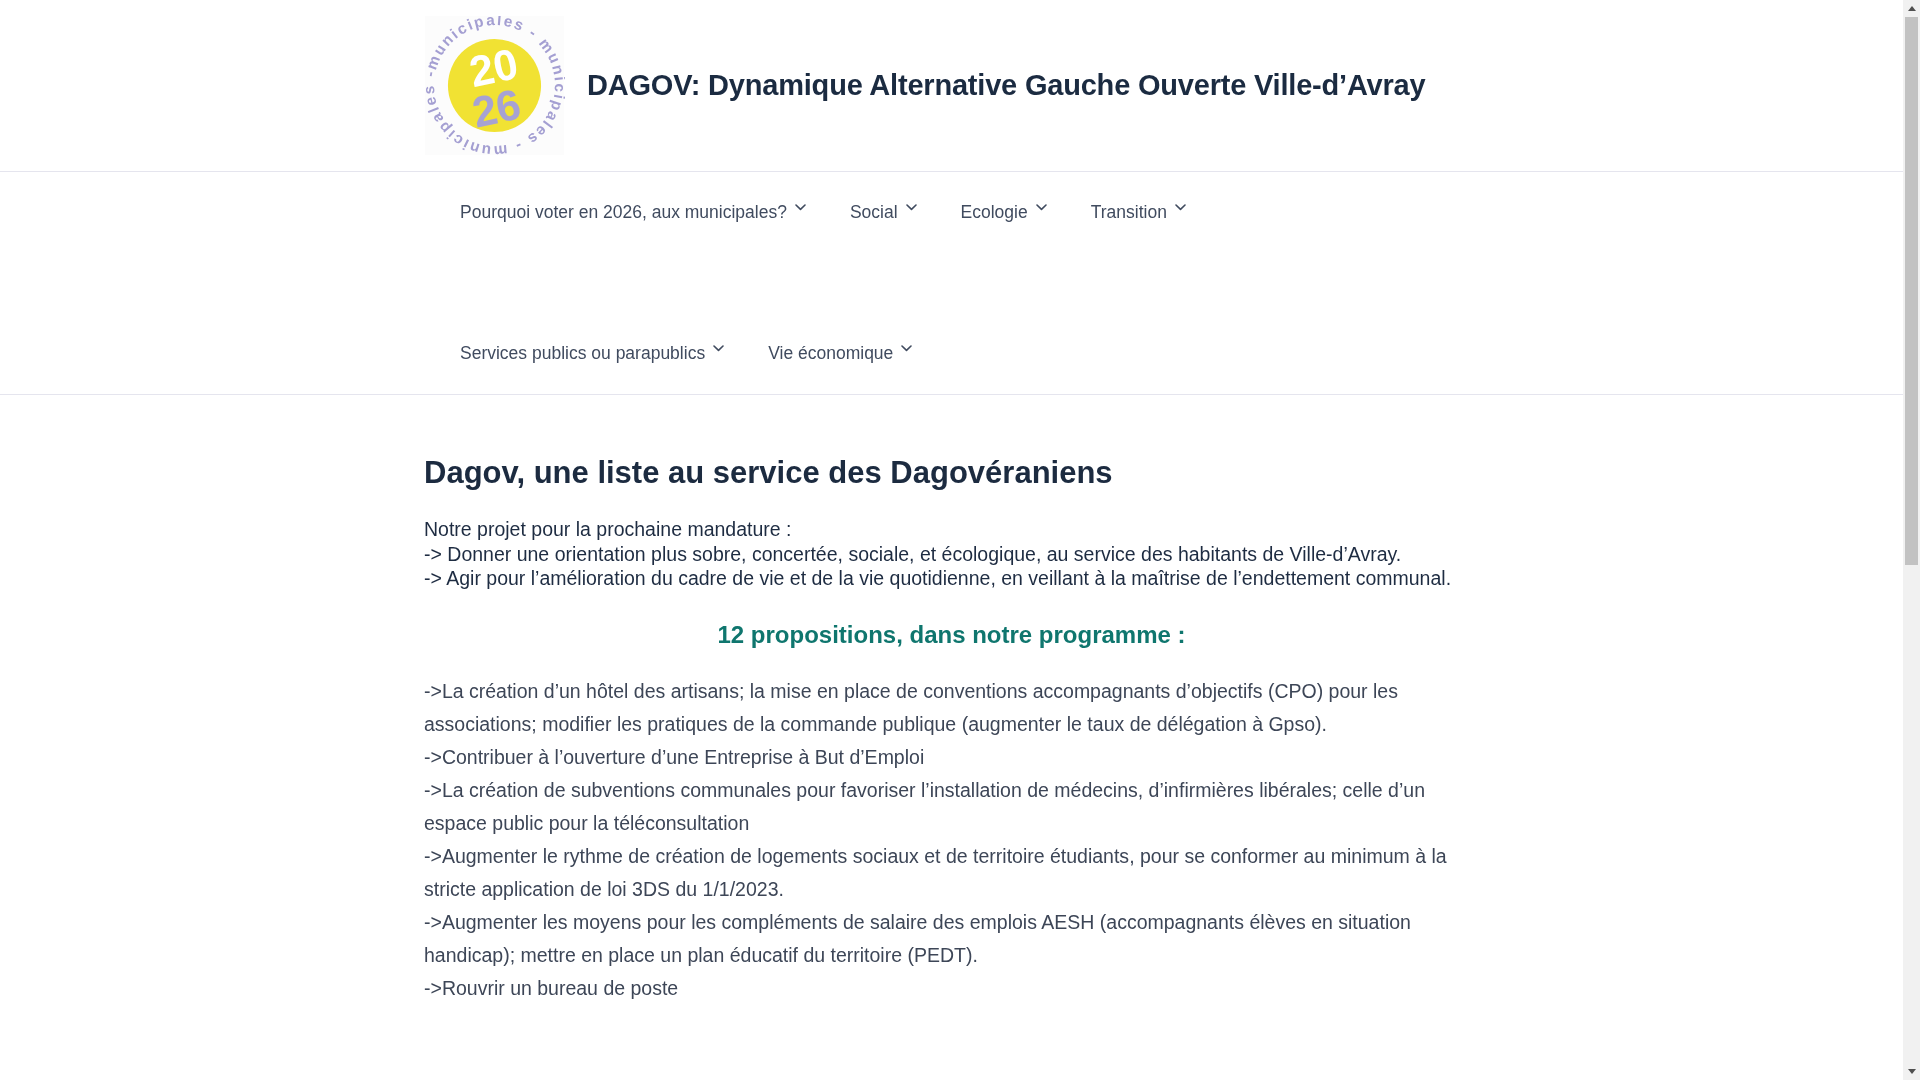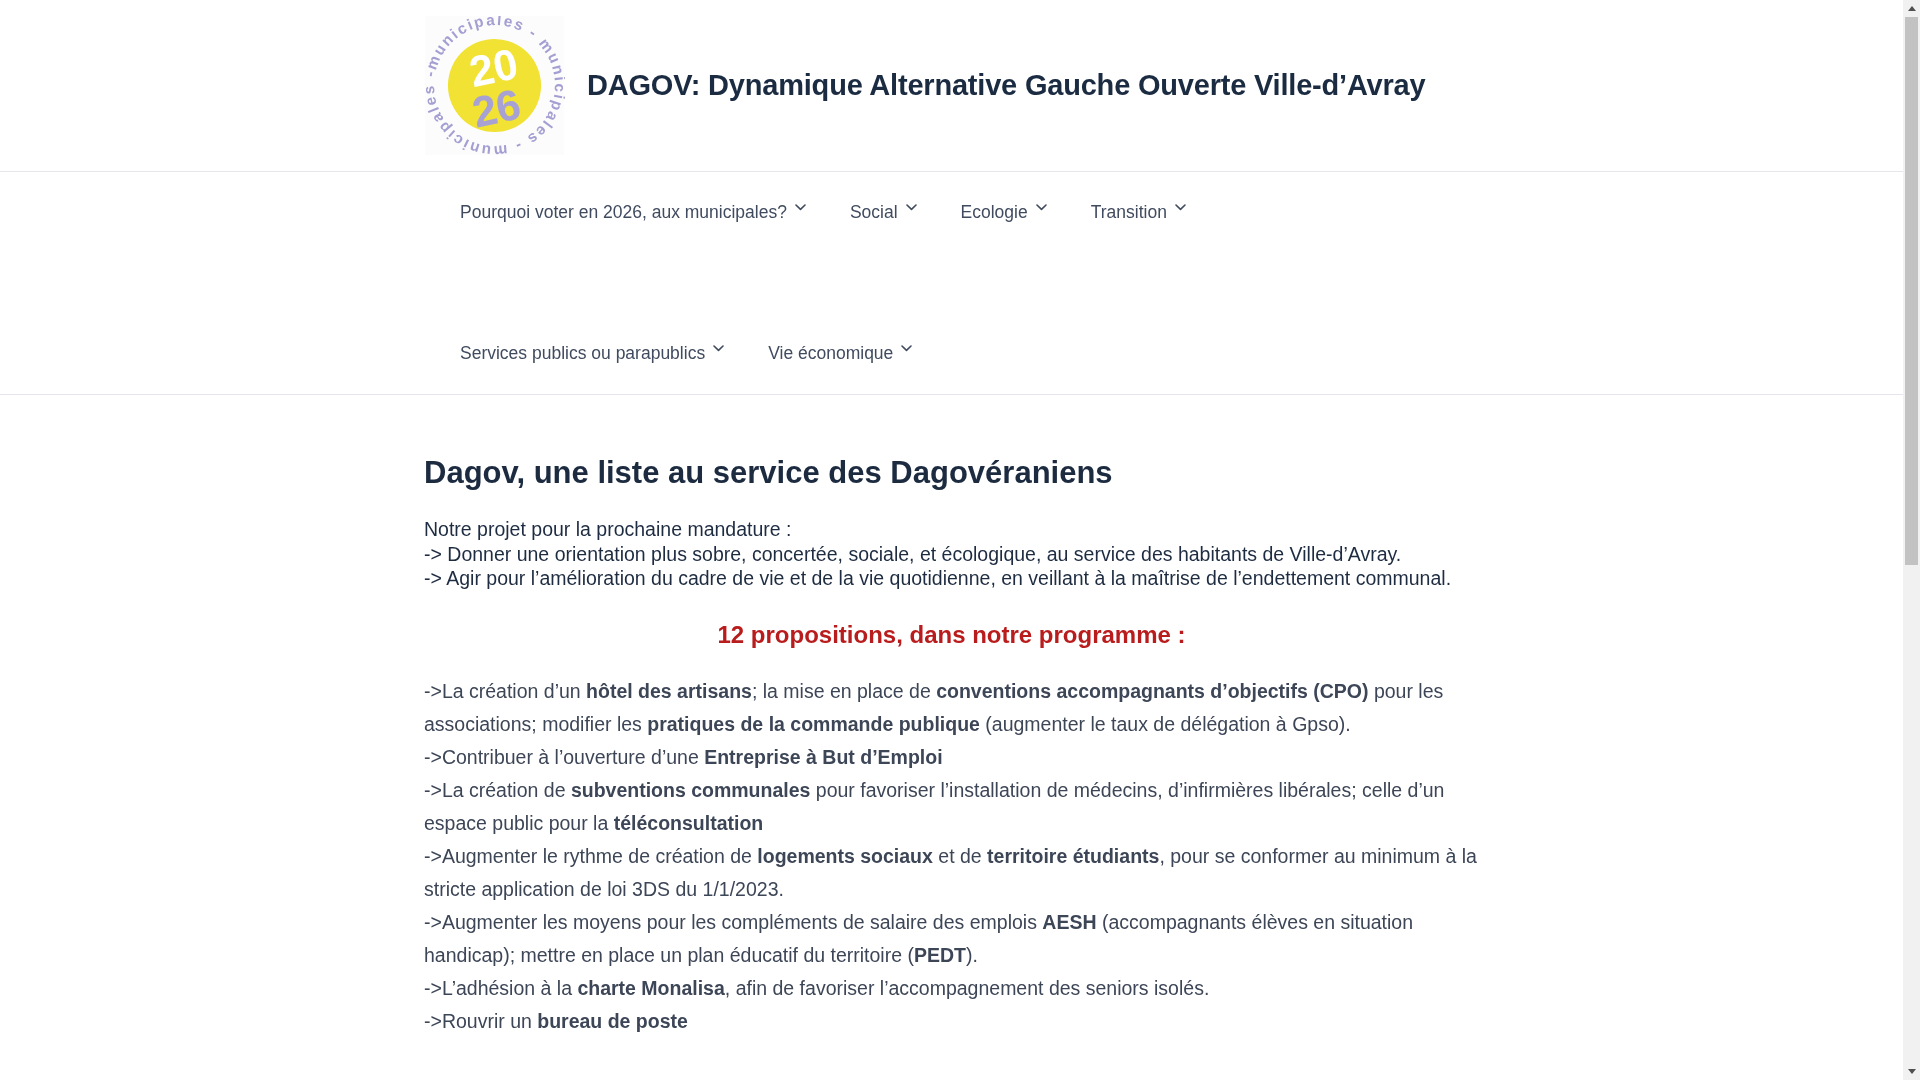--- a/index.html
+++ b/index.html
@@ -22,23 +22,23 @@
   .main-nav ul{display:flex;flex-wrap:wrap;list-style:none;margin:0 auto;padding:0 0 0 36px;width:1019px;}
   .main-nav li{display:flex;gap:8px;padding:30px 0;margin-right:44px;
     font-size:17.5px;font-weight:500;color:#404b5f;cursor:pointer;white-space:nowrap;}
   .nav-break{width:100%;height:0;margin:0;padding:0;}
   .chev{display:inline-flex;margin-top:2px;}
 
   
   main{padding-top:60px;}
   .page-title{font-size:31px;font-weight:700;color:#1c2b40;margin:0 0 26px 0;}
   .intro{font-size:19.5px;font-weight:400;line-height:1.26;color:#1e2c42;margin:0 0 22px 0;}
-  .sub-heading{font-size:24px;font-weight:700;color:#b91c1c;text-align:center;margin:30px 0 26px 0;}
+  .sub-heading{font-size:24px;font-weight:700;color:#0f766e;text-align:center;margin:30px 0 26px 0;}
   .props{font-size:19.5px;line-height:33px;color:#3d4657;}
-  .props b{font-weight:700;}
+  .props b{font-weight:400;}
 
   
   .scrollbar{position:fixed;top:0;right:0;width:17px;height:1080px;background:#f1f1f1;z-index:50;}
   .sb-btn{position:absolute;left:0;width:17px;height:17px;cursor:pointer;}
   .sb-btn.up{top:0;}
   .sb-btn.down{bottom:0;}
   .tri-up{width:0;height:0;border-left:4px solid transparent;border-right:4px solid transparent;
     border-bottom:5px solid #505050;margin:6px auto 0;}
   .tri-down{width:0;height:0;border-left:4px solid transparent;border-right:4px solid transparent;
     border-top:5px solid #505050;margin:6px auto 0;}
@@ -136,21 +136,20 @@
       </p>
 
       <h2 class="sub-heading">12 propositions, dans notre programme :</h2>
 
       <div class="props" id="props">
           <div><span>-&gt;La création d’un </span><b>hôtel des artisans</b><span>; la mise en place de </span><b>conventions accompagnants d’objectifs (CPO)</b><span> pour les associations; modifier les </span><b>pratiques de la commande publique</b><span> (augmenter le taux de délégation à Gpso).</span></div>
           <div><span>-&gt;Contribuer à l’ouverture d’une </span><b>Entreprise à But d’Emploi</b></div>
           <div><span>-&gt;La création de </span><b>subventions communales</b><span> pour favoriser l’installation de médecins, d’infirmières libérales; celle d’un espace public pour la </span><b>téléconsultation</b></div>
           <div><span>-&gt;Augmenter le rythme de création de </span><b>logements sociaux</b><span> et de </span><b>territoire étudiants</b><span>, pour se conformer au minimum à la stricte application de loi 3DS du 1/1/2023.</span></div>
           <div><span>-&gt;Augmenter les moyens pour les compléments de salaire des emplois </span><b>AESH</b><span> (accompagnants élèves en situation handicap); mettre en place un plan éducatif du territoire (</span><b>PEDT</b><span>).</span></div>
-          <div><span>-&gt;L’adhésion à la </span><b>charte Monalisa</b><span>, afin de favoriser l’accompagnement des seniors isolés.</span></div>
           <div><span>-&gt;Rouvrir un </span><b>bureau de poste</b></div>
         </div>
     </div>
   </main>
 
 </div>
 
 <div class="scrollbar">
   <div class="sb-btn up">
       <div class="tri-up"></div>

